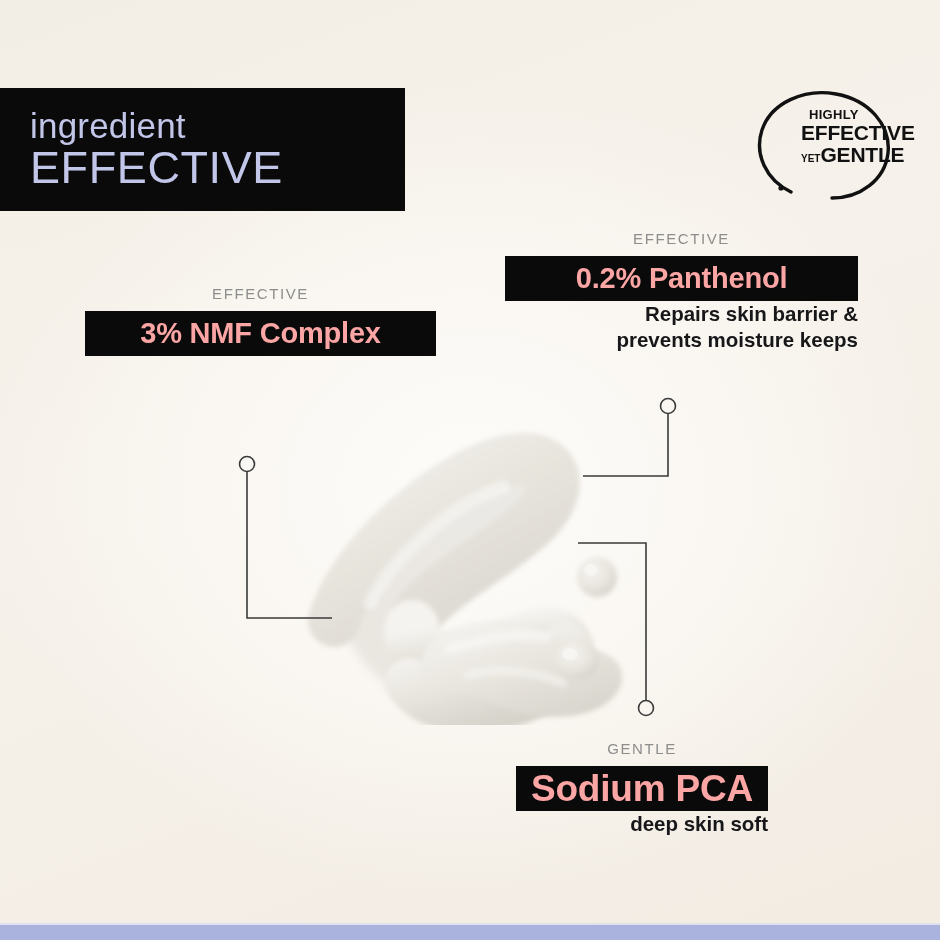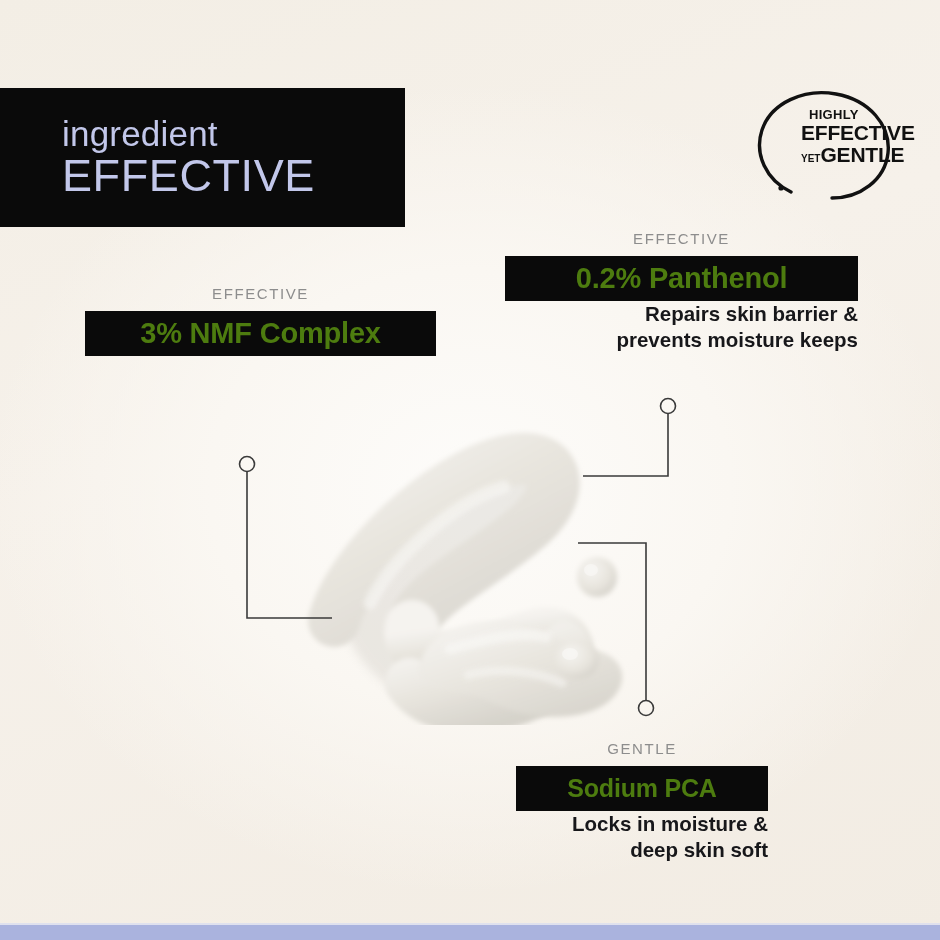--- a/index.html
+++ b/index.html
@@ -42,24 +42,24 @@
     background: #d8dcf0;
     opacity: .75;
   }
 
   
   .title-block {
     position: absolute;
     left: 0;
     top: 88px;
     width: 405px;
-    height: 139px;
+    height: 123px;
     background: #0a0a0a;
     box-sizing: border-box;
-    padding-left: 62px;
+    padding-left: 30px;
     display: flex;
     flex-direction: column;
     justify-content: center;
   }
   .title-line1 {
     color: #c2c7ea;
     font-size: 35px;
     font-weight: 300;
     letter-spacing: .2px;
     line-height: 1;
@@ -161,21 +161,21 @@
     margin-bottom: 10px;
   }
   .callout-bar {
     background: #0a0a0a;
     display: flex;
     align-items: center;
     justify-content: center;
     box-sizing: border-box;
   }
   .callout-name {
-    color: #4d7c0f;
+    color: #fca5a5;
     font-weight: 700;
     line-height: 1;
     white-space: nowrap;
   }
   .callout-desc {
     color: #17171a;
     font-size: 20.5px;
     font-weight: 700;
     text-align: right;
     line-height: 1.28;
@@ -210,21 +210,21 @@
 
   #callout-sodium {
     left: 516px;
     top: 741px;
     width: 252px;
   }
   #callout-sodium .callout-bar {
     height: 45px;
   }
   #callout-sodium .callout-name {
-    font-size: 25px;
+    font-size: 37px;
     letter-spacing: -.2px;
   }
 </style>
 </head>
 <body>
 
 <div id="canvas">
 
   <div class="swatch">
     <svg width="360" height="300" viewBox="0 0 360 300" aria-hidden="true">
@@ -344,21 +344,20 @@
       <div>prevents moisture keeps</div>
     </div>
   </div>
 
   <div class="callout" id="callout-sodium">
     <div class="callout-label">GENTLE</div>
     <div class="callout-bar">
       <span class="callout-name">Sodium PCA</span>
     </div>
     <div class="callout-desc">
-      <div>Locks in moisture &amp;</div>
       <div>deep skin soft</div>
     </div>
   </div>
 
   <div class="bottom-bar-hi"></div>
   <div class="bottom-bar"></div>
 
 </div>
 
 </body></html>

